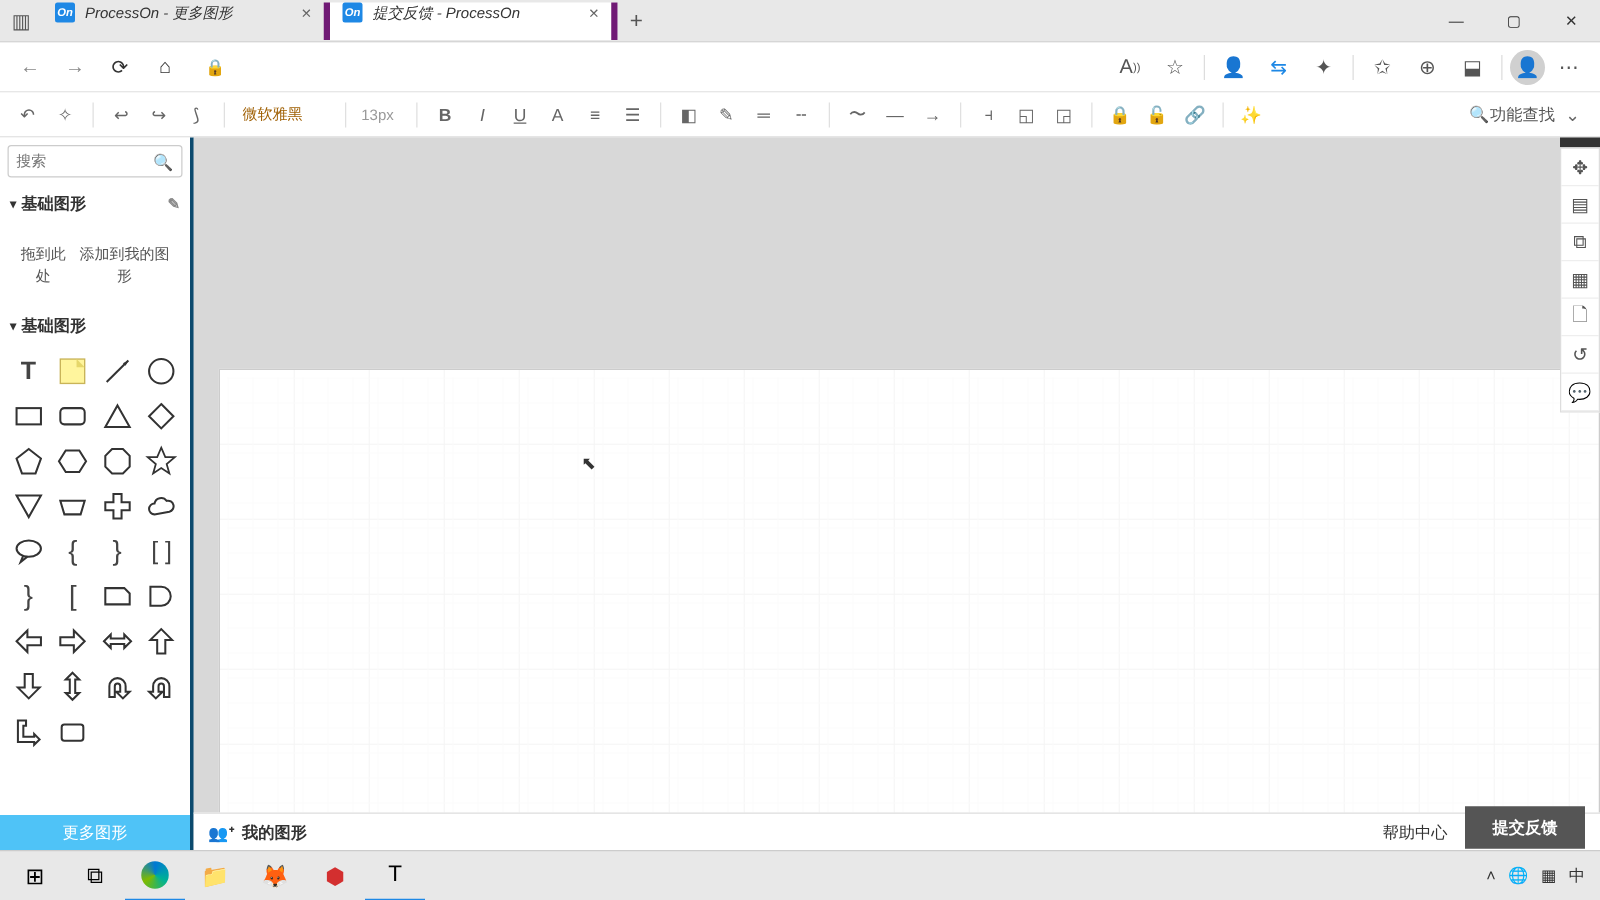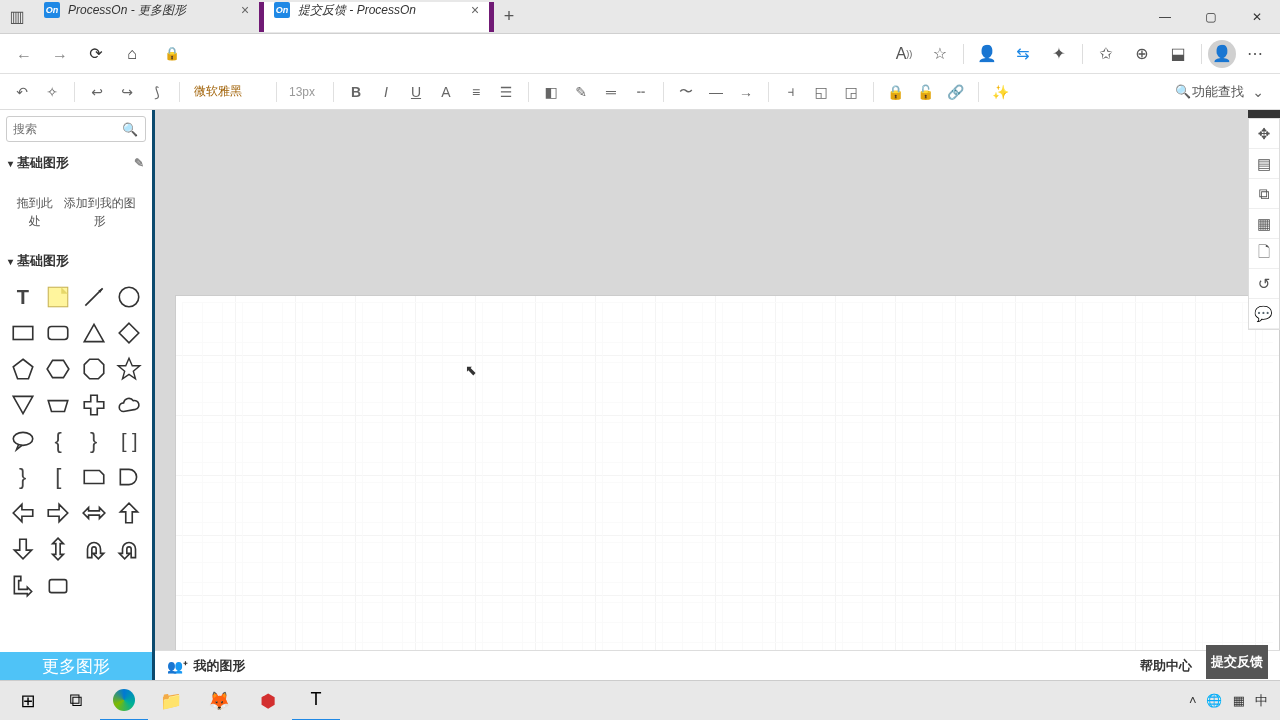--- a/index.html
+++ b/index.html
@@ -42,38 +42,38 @@
 .search-box { margin: 6px; height: 26px; border: 1px solid #ccc; border-radius: 3px; display: flex; align-items: center; padding: 0 6px; }
 .search-box input { flex: 1; border: none; outline: none; font-size: 12px; width: 100%; }
 .search-box .sicon { color: #888; font-size: 13px; }
 .panel-header { display: flex; align-items: center; padding: 6px 8px; font-size: 13px; font-weight: bold; color: #333; gap: 4px; }
 .panel-header .caret { font-size: 10px; }
 .panel-header .edit-icon { margin-left: auto; color: #888; font-size: 12px; }
 .drop-zone { margin: 6px 10px; height: 56px; border: 1px dashed transparent; display: flex; align-items: center; justify-content: center; font-size: 12px; color: #555; text-align: center; line-height: 1.5; }
 .shape-grid { display: grid; grid-template-columns: repeat(4, 1fr); gap: 6px; padding: 6px 8px; }
 .shape-cell { height: 30px; display: flex; align-items: center; justify-content: center; color: #444; }
 .shape-cell svg { width: 26px; height: 26px; }
-.more-shapes { height: 28px; background: #4fc3f7; color: #fff; font-size: 17px; display: flex; align-items: center; justify-content: center; margin-top: auto; cursor: pointer; }
+.more-shapes { height: 28px; background: #4fc3f7; color: #fff; font-size: 13px; display: flex; align-items: center; justify-content: center; margin-top: auto; cursor: pointer; }
 
 .canvas-area { flex: 1; position: relative; background: #d8d8d8; overflow: hidden; }
 .canvas-page { position: absolute; left: 20px; top: 185px; right: 0; height: 440px; background: #fff; border: 1px solid #ccc; background-image: linear-gradient(#f4f4f4 1px, transparent 1px), linear-gradient(90deg, #f4f4f4 1px, transparent 1px); background-size: 60px 60px; background-position: -1px -1px; }
 .canvas-page::before { content:''; position:absolute; inset:6px; background-image: linear-gradient(#fafafa 1px, transparent 1px), linear-gradient(90deg, #fafafa 1px, transparent 1px); background-size: 20px 20px; pointer-events:none; }
 .h-scroll { position: absolute; bottom: 2px; left: 340px; width: 380px; height: 8px; background: #bbb; border-radius: 4px; }
 .cursor-img { position: absolute; left: 310px; top: 252px; font-size: 14px; color: #333; pointer-events: none; }
 
 .right-rail { position: absolute; right: 0; top: 110px; width: 32px; background: #fff; border: 1px solid #ddd; display: flex; flex-direction: column; }
 .rail-btn { height: 30px; display: flex; align-items: center; justify-content: center; color: #555; font-size: 15px; border-bottom: 1px solid #eee; }
 .rail-top-dark { height: 8px; background: #333; position: absolute; right:0; top:110px; width:32px; }
 
 
 .collab-bar { position: absolute; bottom: 40px; left: 155px; right: 0; height: 30px; background: #fff; border-top: 1px solid #ddd; display: flex; align-items: center; padding: 0 12px; font-size: 13px; color: #333; }
 .collab-bar .left { display: flex; align-items: center; gap: 6px; font-weight: bold; }
 .collab-bar .right { margin-left: auto; display: flex; }
-.help-btn { padding: 0 14px; height: 42px; display: flex; align-items: center; font-weight: bold; }
-.feedback-btn { padding: 0 5px; height: 34px; display: flex; align-items: center; background: #555; color: #fff; font-weight: bold; }
+.help-btn { padding: 0 14px; height: 42px; display: flex; align-items: center; font-weight: normal; }
+.feedback-btn { padding: 0 22px; height: 34px; display: flex; align-items: center; background: #555; color: #fff; font-weight: bold; }
 
 .taskbar { position: absolute; bottom: 0; left: 0; right: 0; height: 40px; background: #e8e8e8; border-top: 1px solid #ccc; display: flex; align-items: center; padding: 0 4px; }
 .task-icon { width: 48px; height: 40px; display: flex; align-items: center; justify-content: center; font-size: 18px; }
 .task-icon.active { border-bottom: 2px solid #1e88e5; }
 .tray { margin-left: auto; display: flex; align-items: center; gap: 10px; padding-right: 8px; font-size: 13px; color: #333; }
 .edge-icon { width:22px; height:22px; border-radius:50%; background: conic-gradient(#0078d4, #00b294, #7fba00, #0078d4); }
 </style>
 </head>
 <body>
 

